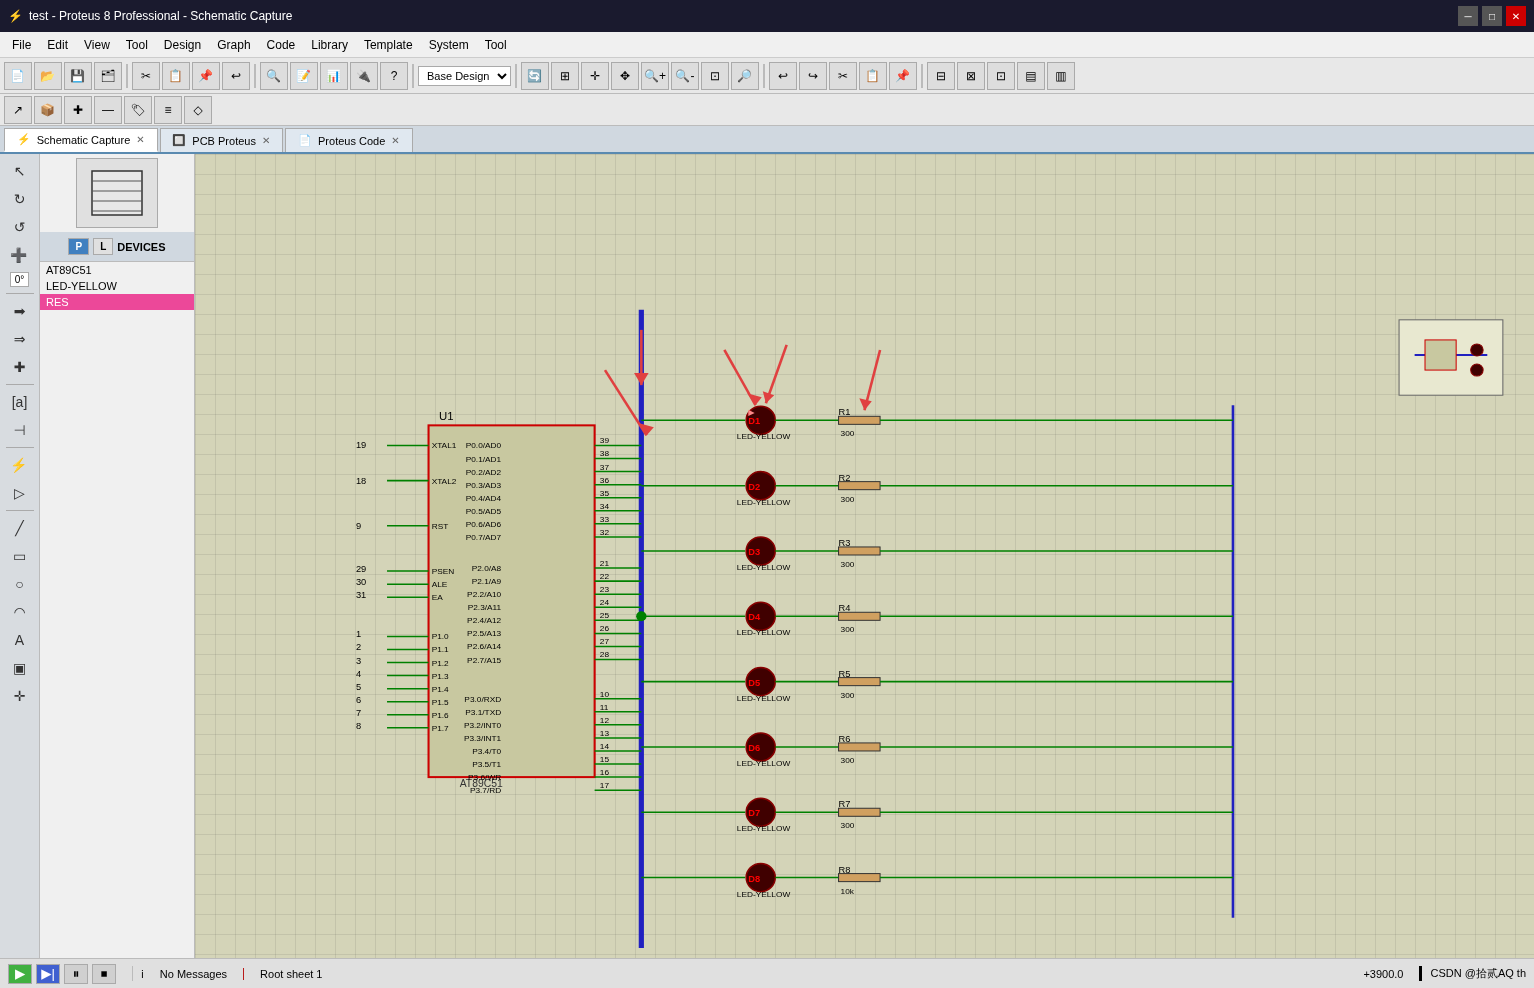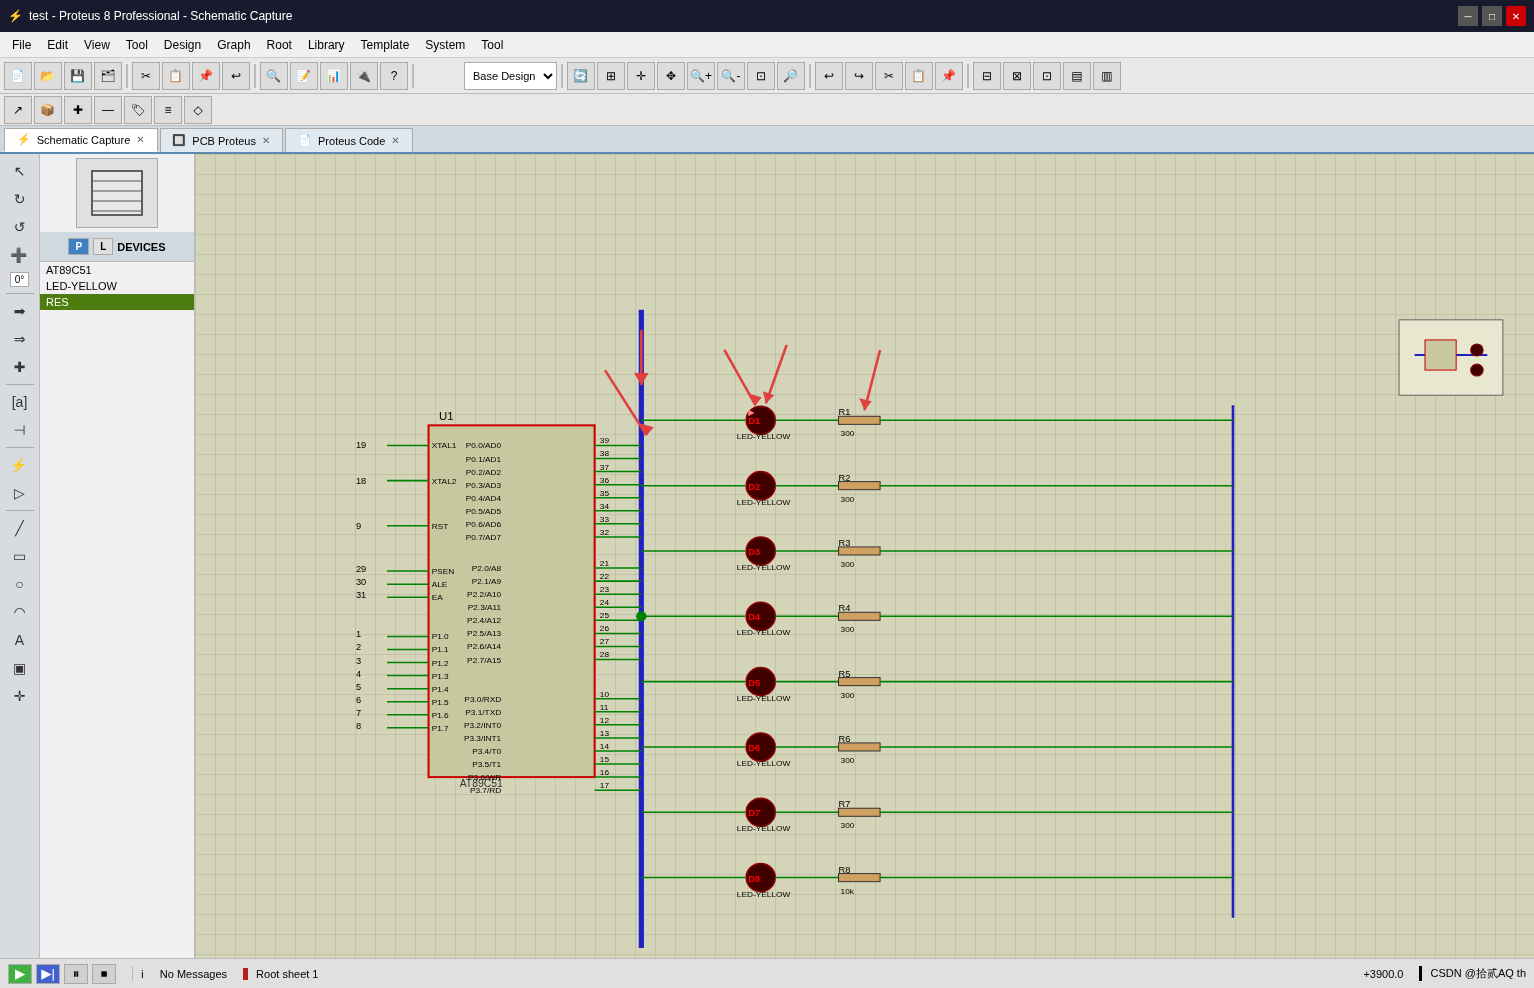--- a/index.html
+++ b/index.html
@@ -30,21 +30,21 @@
     #toolbar2 {
       height: 32px; background: #e8e8e8; display: flex; align-items: center; padding: 2px 4px; gap: 2px;
       border-bottom: 1px solid #bbb;
     }
     .tb-btn {
       width: 28px; height: 28px; background: #ddd; border: 1px solid #aaa; cursor: pointer;
       display: flex; align-items: center; justify-content: center; font-size: 12px;
     }
     .tb-sep { width: 2px; height: 24px; background: #bbb; margin: 0 2px; }
     .tb-select {
-      height: 28px; font-size: 11px; background: #fff; border: 1px solid #aaa; padding: 0 4px; cursor: pointer; margin-left: 46px;
+      height: 20px; font-size: 11px; background: #fff; border: 1px solid #aaa; padding: 0 4px; cursor: pointer;
     }
 
     
     #tab-bar {
       height: 28px; background: #d0d8e0; display: flex; align-items: flex-end; padding: 0 4px; gap: 2px;
       border-bottom: 2px solid #5a8ab0;
     }
     .tab {
       height: 24px; padding: 0 12px; background: #e0e8f0; border: 1px solid #aaa; border-bottom: none;
       display: flex; align-items: center; gap: 6px; cursor: pointer; font-size: 11px;
@@ -76,21 +76,21 @@
     }
     #sidebar-header {
       height: 30px; background: #d0d8e0; display: flex; align-items: center; justify-content: center;
       gap: 4px; font-size: 11px; font-weight: bold; border-bottom: 1px solid #bbb;
     }
     .sb-btn { padding: 2px 6px; background: #e0e0e0; border: 1px solid #aaa; cursor: pointer; font-size: 10px; font-weight: bold; }
     .sb-btn.p { background: #4080c0; color: #fff; }
     .sb-btn.l { background: #e0e0e0; }
     #component-list { flex: 1; overflow-y: auto; }
     .comp-item { padding: 2px 6px; font-size: 11px; cursor: pointer; }
-    .comp-item.selected { background: #4d7c0f; color: #fff; }
+    .comp-item.selected { background: #ec4899; color: #fff; }
 
     
     #canvas-area {
       flex: 1; position: relative; overflow: hidden; background: #22c55e;
     }
 
     
     #status-bar {
       height: 30px; background: #e0e0e0; border-top: 1px solid #bbb;
       display: flex; align-items: center; padding: 0 8px; gap: 16px; font-size: 11px;
@@ -135,21 +135,21 @@
   </div>
 </div>
 
 <div id="menu-bar">
   <span class="menu-item">File</span>
   <span class="menu-item">Edit</span>
   <span class="menu-item">View</span>
   <span class="menu-item">Tool</span>
   <span class="menu-item">Design</span>
   <span class="menu-item">Graph</span>
-  <span class="menu-item">Root</span>
+  <span class="menu-item">Code</span>
   <span class="menu-item">Library</span>
   <span class="menu-item">Template</span>
   <span class="menu-item">System</span>
   <span class="menu-item">Tool</span>
 </div>
 
 <div id="toolbar1">
   <button class="tb-btn">📄</button>
   <button class="tb-btn">📂</button>
   <button class="tb-btn">💾</button>
@@ -529,17 +529,17 @@
 
 <div id="status-bar">
   <div class="play-controls">
     <button class="play-btn green">▶</button>
     <button class="play-btn blue">▶|</button>
     <button class="play-btn">⏸</button>
     <button class="play-btn">⏹</button>
   </div>
   <span style="border-left:1px solid #bbb; padding-left:8px;">ℹ</span>
   <span>No Messages</span>
-  <span style="border-left:5px solid #b91c1c; padding-left:8px;">Root sheet 1</span>
+  <span style="border-left:1px solid #b91c1c; padding-left:16px;">Root sheet 1</span>
   <span style="flex:1"></span>
   <span>+3900.0</span>
   <span style="border-left:3px solid #000000; padding-left:8px;">CSDN @拾贰AQ th</span>
 </div>
 
 </body></html>

